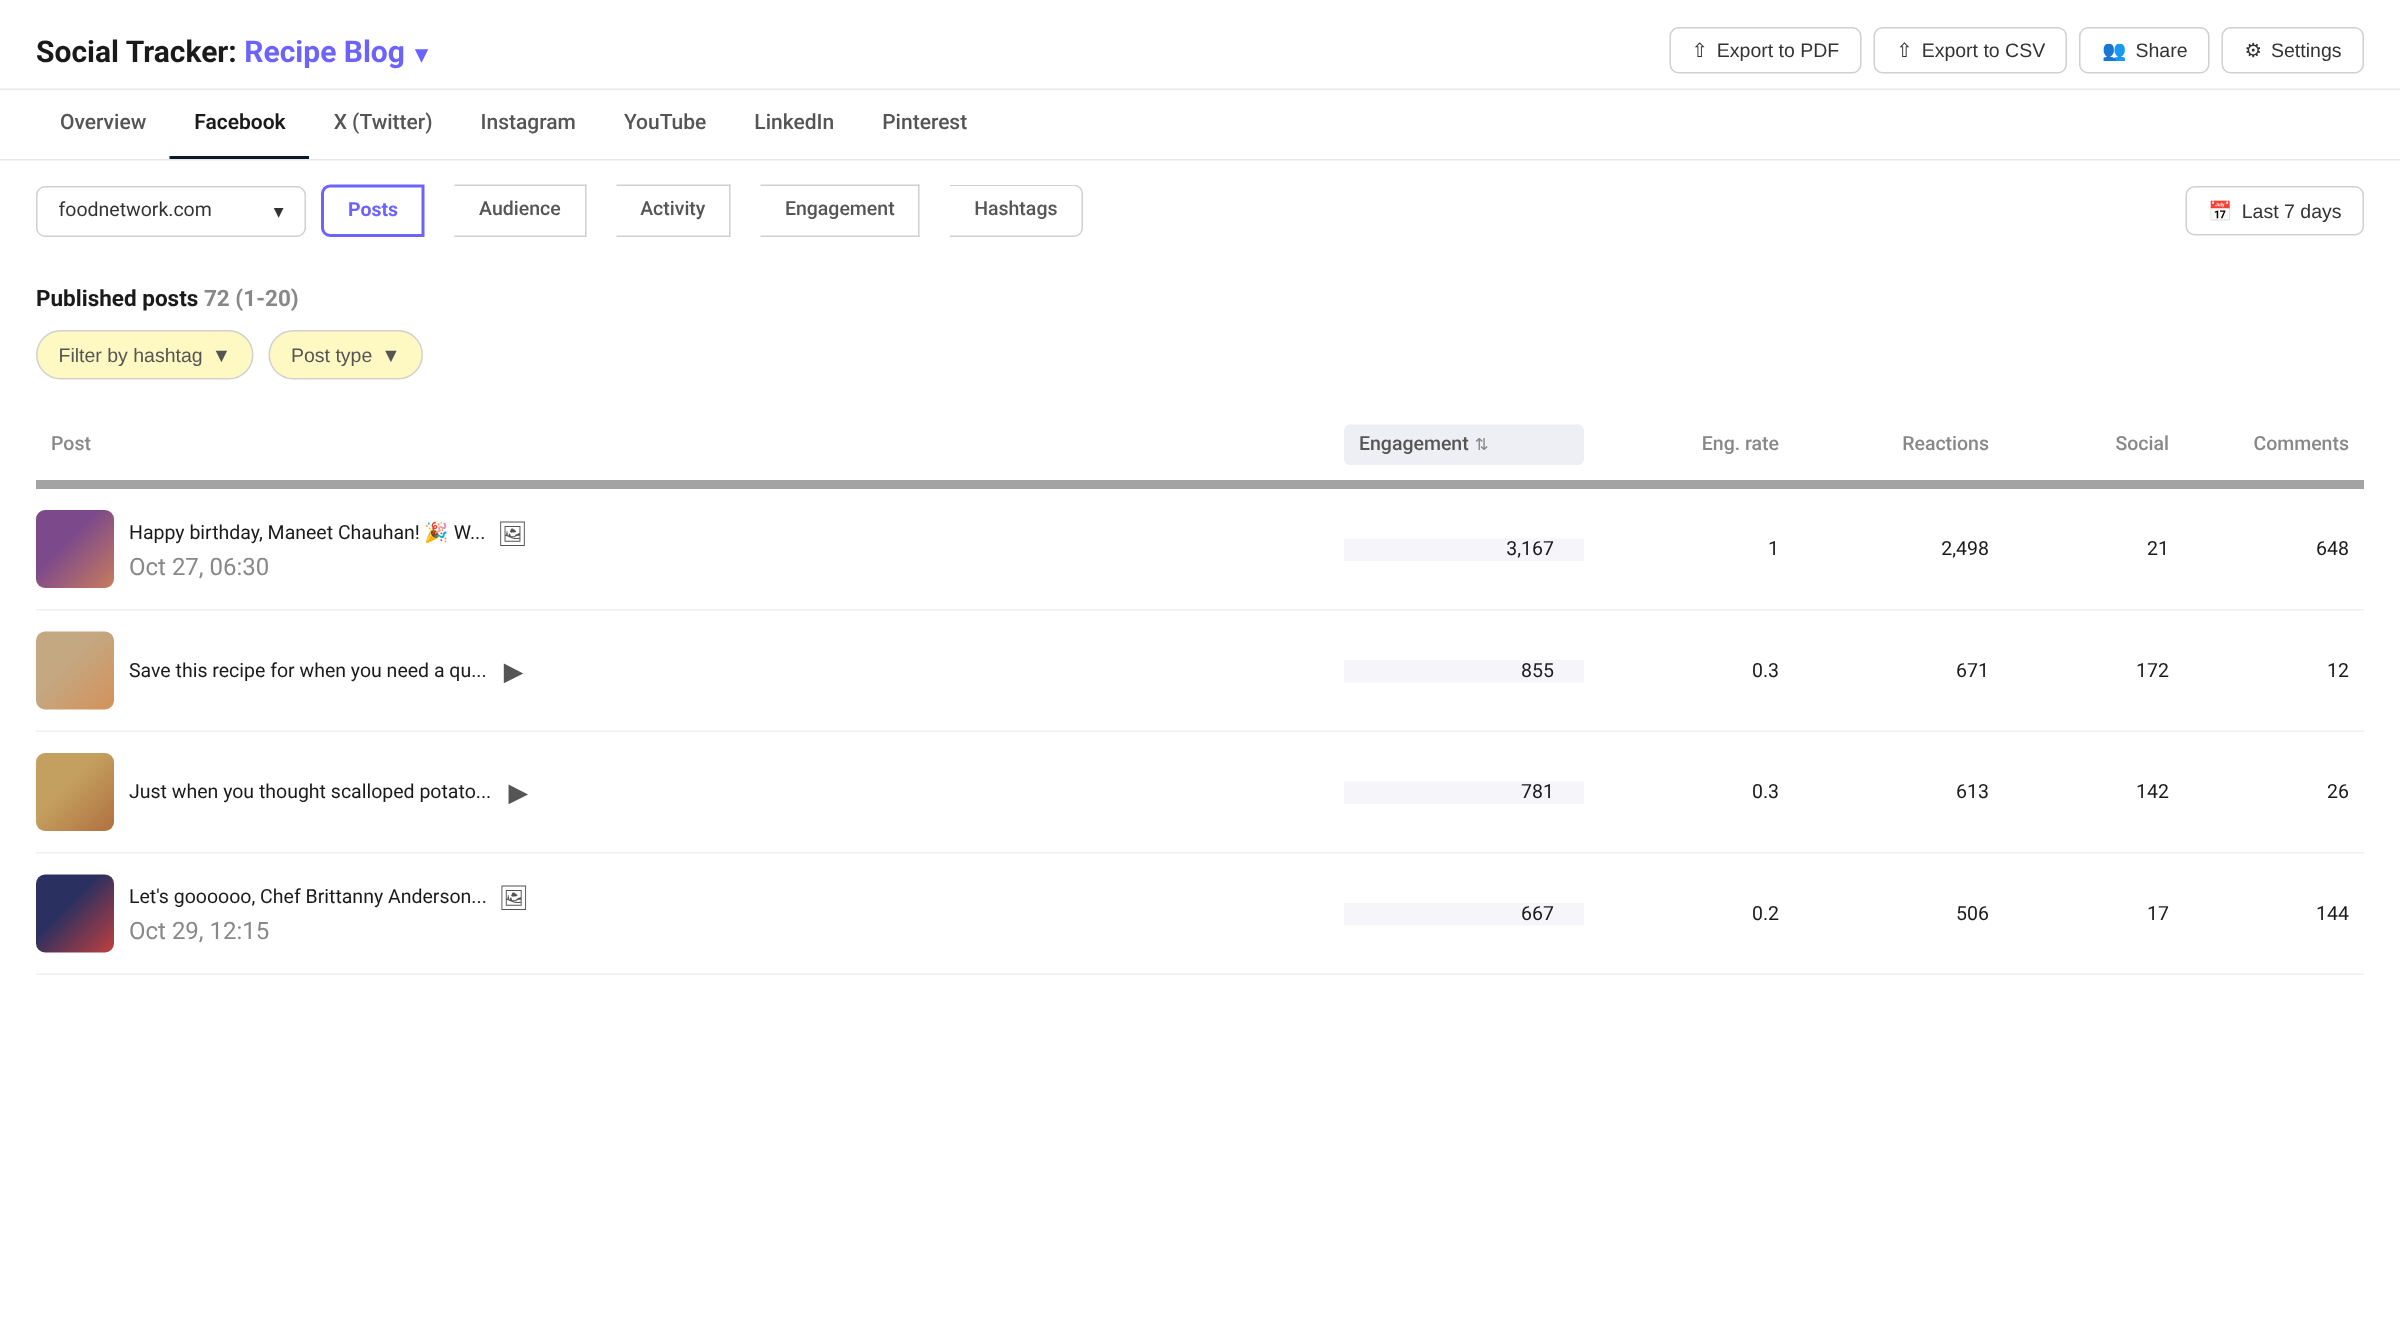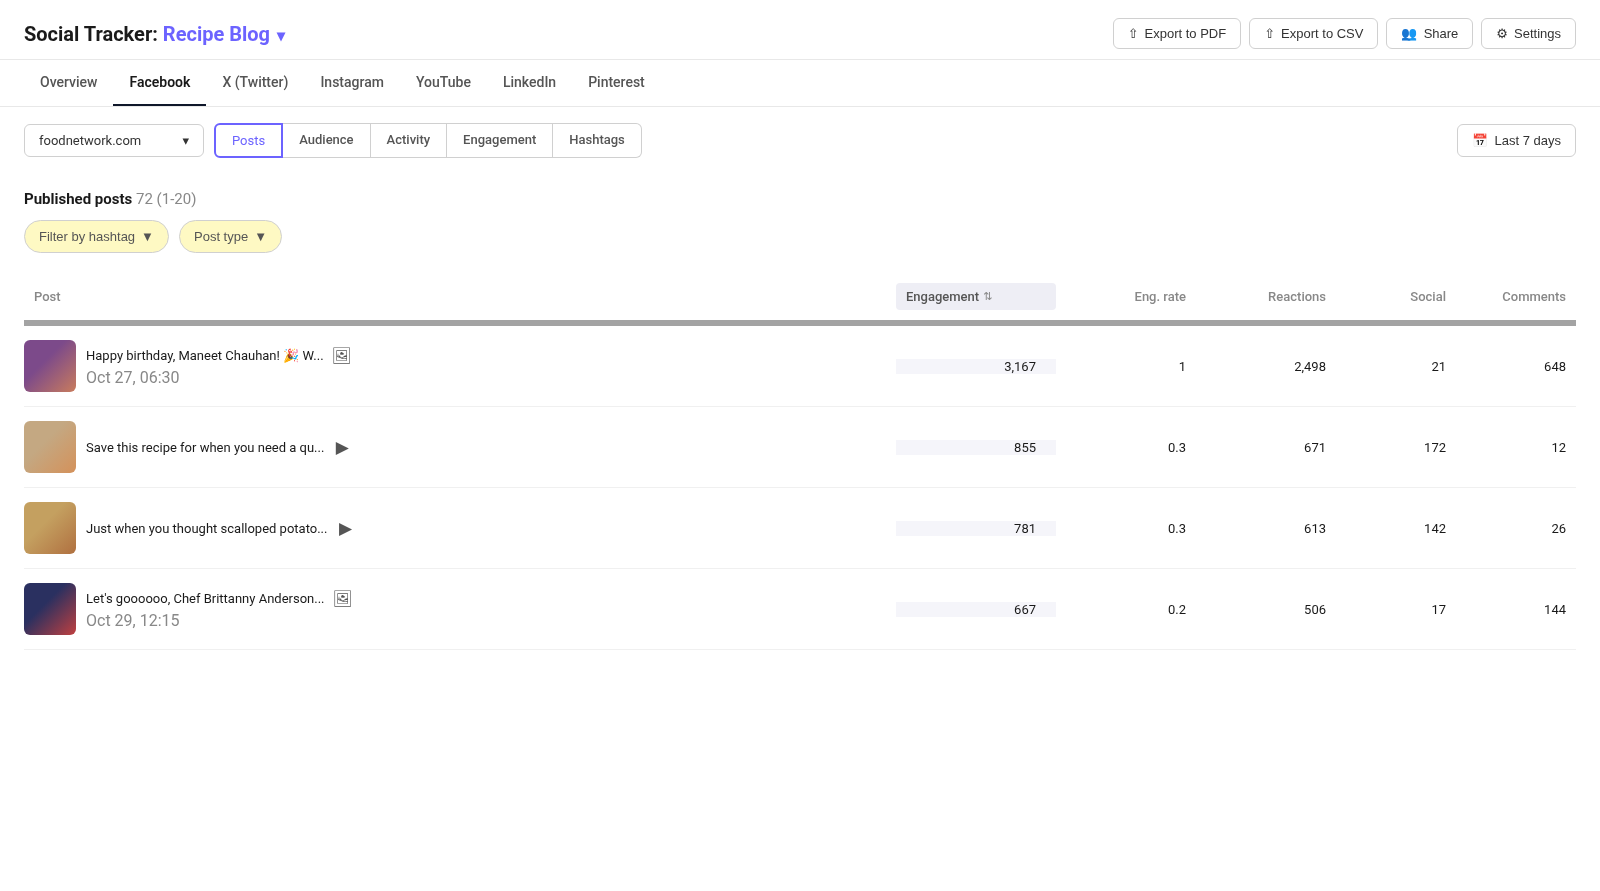--- a/index.html
+++ b/index.html
@@ -99,25 +99,25 @@
       padding: 8px 16px;
       border: 1px solid #d0d0d0;
       background: #fff;
       color: #555;
       font-size: 13px;
       cursor: pointer;
       font-weight: 500;
     }
     .sub-tab:first-child { border-radius: 6px 0 0 6px; }
     .sub-tab:last-child { border-radius: 0 6px 6px 0; }
-    .sub-tab:not(:first-child) { border-left: none; }
+    .sub-tab:not(:first-child) { border-left: none; margin-left: 20px; }
     .sub-tab.active {
       border: 2px solid #6c63ff;
       color: #6c63ff;
-      font-weight: 400;
+      font-weight: 700;
       z-index: 1;
       position: relative;
     }
     .date-btn {
       display: flex;
       align-items: center;
       gap: 6px;
       padding: 8px 14px;
       border: 1px solid #d0d0d0;
       border-radius: 6px;
@@ -130,21 +130,21 @@
     .content-area {
       padding: 0 24px;
     }
     .published-header {
       padding: 16px 0 12px 0;
       font-size: 15px;
       color: #1a1a1a;
     }
     .published-header .count {
       color: #888;
-      font-weight: 400;
+      font-weight: 700;
     }
     .filter-row {
       display: flex;
       gap: 10px;
       margin-bottom: 20px;
     }
     .filter-btn {
       display: flex;
       gap: 6px;
       padding: 8px 14px;

